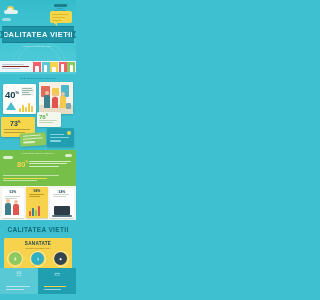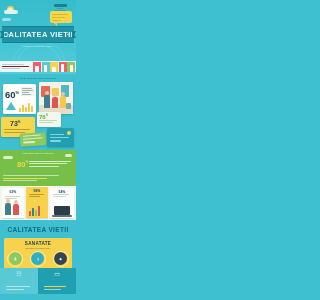--- a/index.html
+++ b/index.html
@@ -196,21 +196,21 @@
         </div>
     </div>
   </div>
 
   <div class="band-kicker">
     <span>cat de multumiti sunt romanii de</span>
   </div>
 
   <div class="card c1">
     <div class="pct-lg">
-      <span>60</span><sup>%</sup>
+      <span>40</span><sup>%</sup>
     </div>
     <div class="mini-note">
       <div class="l" style="width:10px"></div>
       <div class="l" style="width:11px"></div>
       <div class="l" style="width:7px"></div>
       <div class="l" style="width:9px"></div>
     </div>
     <div class="tri"></div>
     <div class="bars">
       <i style="height:4px"></i>

